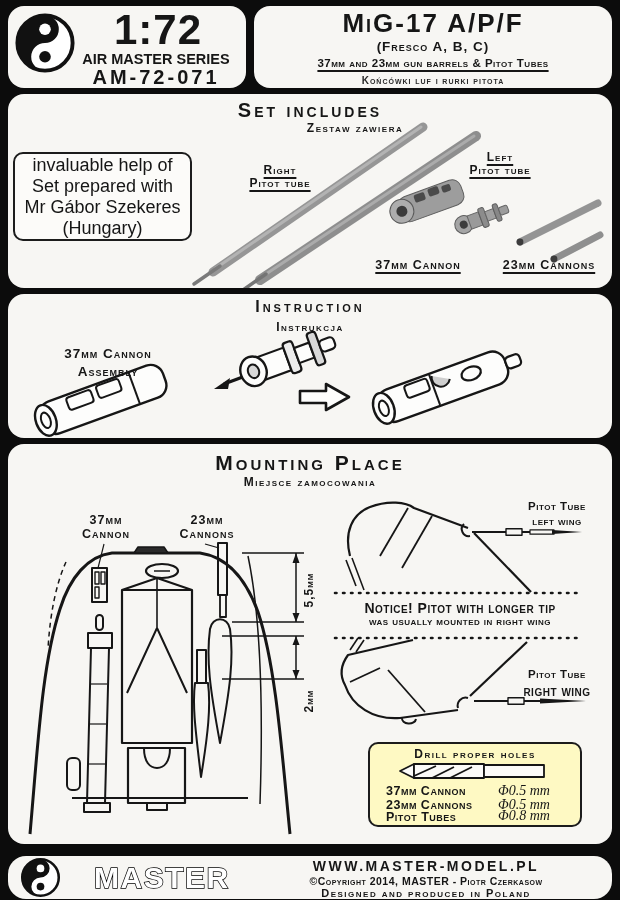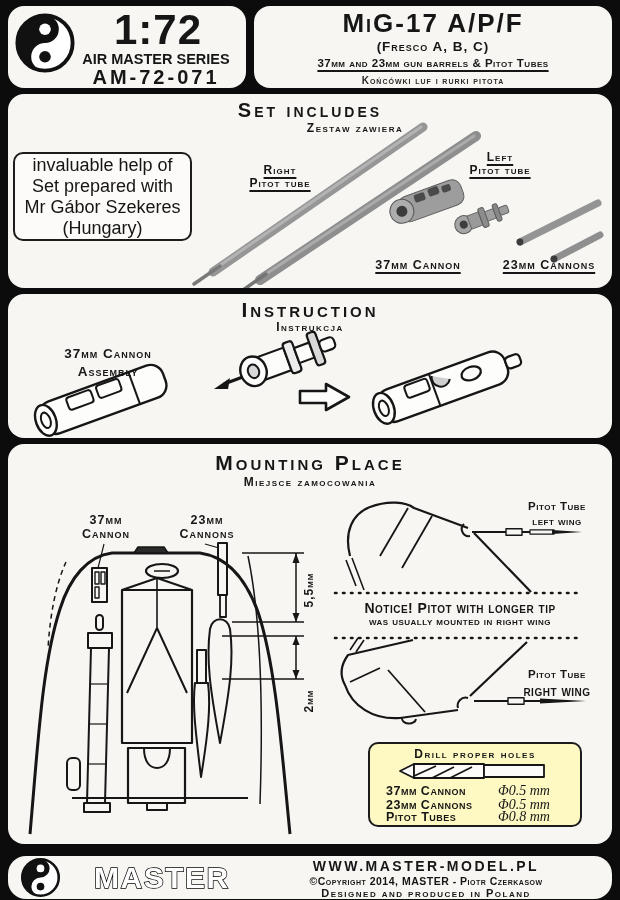--- a/index.html
+++ b/index.html
@@ -124,21 +124,21 @@
           <ellipse cx="2" cy="0" rx="10" ry="16"></ellipse>
           <ellipse cx="2" cy="0" rx="4.5" ry="8" fill="none" stroke-width="2"></ellipse>
           <rect x="28" y="-14" width="24" height="13" rx="3" fill="none" stroke-width="2"></rect>
           <path d="M58,-14 a9,9 0 0 0 16,9" fill="#cfcfcf" stroke-width="2"></path>
           <line x1="56" y1="-16" x2="56" y2="16" stroke-width="2"></line>
           <ellipse cx="96" cy="-3" rx="10" ry="6.5" fill="none" stroke-width="2.2"></ellipse>
           <rect x="132" y="-6" width="15" height="12" rx="4" stroke-width="2.2"></rect>
         </g>
       </g>
     </svg>
-    <div class="abs ctr tech" style="left:0;top:4px;width:604px;font-size:21px;letter-spacing:3px;">Instruction</div>
+    <div class="abs ctr tech" style="left:0;top:4px;width:604px;font-size:16px;letter-spacing:3px;">Instruction</div>
     <div class="abs ctr tech" style="left:0;top:26px;width:604px;font-size:12px;letter-spacing:1.5px;">Instrukcja</div>
     <div class="abs ctr tech" style="left:10px;top:52px;width:180px;font-size:13.5px;letter-spacing:1px;">37mm Cannon</div>
     <div class="abs ctr tech" style="left:10px;top:70px;width:180px;font-size:13.5px;letter-spacing:1px;">Assembly</div>
   </div>
 
   <div class="panel" style="left:8px;top:444px;width:604px;height:400px;">
     <svg class="abs" style="left:0;top:0;" width="604" height="400" viewBox="0 0 604 400">
       <g stroke="#161616" fill="none" stroke-width="2.2" stroke-linejoin="round">
 
         <path d="M22,390 C30,300 34,220 52,165 C62,133 80,112 104,109 L192,109 C220,113 238,135 250,168 C268,222 274,310 282,390" stroke-width="3"></path>
@@ -245,21 +245,21 @@
       </svg>
       <div class="abs" style="left:16px;top:39px;width:186px;">
         <div style="display:flex;height:13.5px;align-items:baseline;">
           <span class="tech" style="width:112px;font-size:12.5px;letter-spacing:0.5px;">37mm Cannon</span>
           <span class="dia" style="font-size:14px;">Φ0.5 mm</span>
         </div>
         <div style="display:flex;height:13.5px;align-items:baseline;">
           <span class="tech" style="width:112px;font-size:12.5px;letter-spacing:0.5px;">23mm Cannons</span>
           <span class="dia" style="font-size:14px;">Φ0.5 mm</span>
         </div>
-        <div style="display:flex;height:13.5px;align-items:center;">
+        <div style="display:flex;height:13.5px;align-items:flex-end;">
           <span class="tech" style="width:112px;font-size:12.5px;letter-spacing:0.5px;">Pitot Tubes</span>
           <span class="dia" style="font-size:14px;">Φ0.8 mm</span>
         </div>
       </div>
     </div>
   </div>
 
   <div class="abs" style="left:0;top:844px;width:620px;height:56px;background:#0c0c0c;">
     <div class="abs" style="left:8px;top:12px;width:604px;height:43px;background:#f7f6f3;border-radius:18px;">
       <svg class="abs" style="left:12px;top:1px;" width="41" height="41" viewBox="0 0 64 64">

